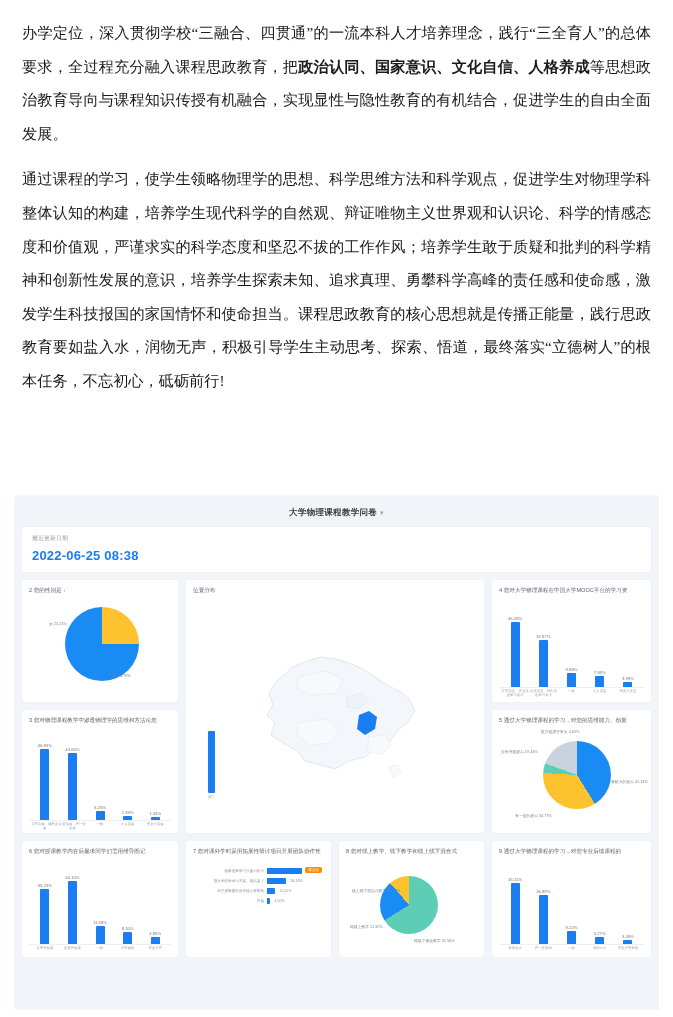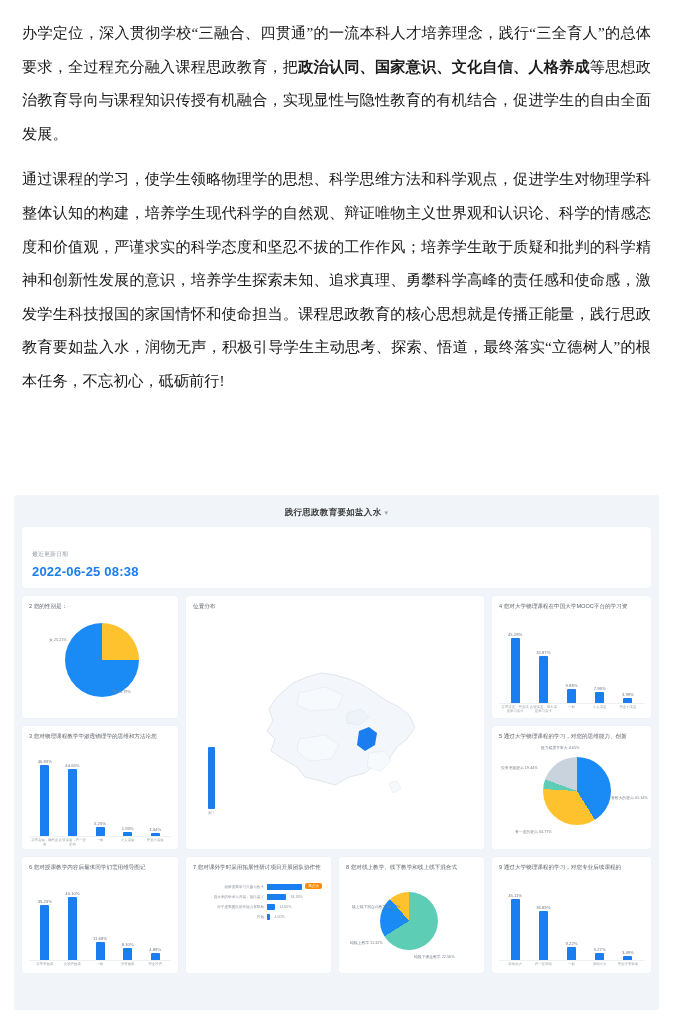--- a/index.html
+++ b/index.html
@@ -44,21 +44,21 @@
     padding: 4px 0 8px 0;
     letter-spacing: .3px;
   }
   .dash-title .tri { color:#9aa3ad; font-size:7px; margin-left:3px; }
 
   .stat-row { display:flex; gap: 8px; margin-bottom: 8px; }
   .stat-card {
     flex: 1;
     background:#fff;
     border-radius: 3px;
-    padding: 23px 10px 9px 10px;
+    padding: 7px 10px 9px 10px;
     box-shadow: 0 0 1px rgba(0,0,0,.08);
   }
   .stat-label { font-size: 6px; color:#9aa1a9; margin-bottom: 5px; }
   .stat-value { font-size: 13px; font-weight: bold; color:#1a7ef0; letter-spacing:.2px; }
   .stat-value .eye { font-size: 9px; color:#2f8ff5; margin-left:4px; }
 
   .grid { display:flex; gap: 8px; }
   .col { display:flex; flex-direction:column; gap: 8px; }
   .col-left { width: 160px; }
   .col-mid { width: 298px; }
@@ -118,21 +118,21 @@
 <div class="page">
 
   <div class="article">
     <p><span>办学定位，深入贯彻学校“三融合、四贯通”的一流本科人才培养理念，践行“三全育人”的总体要求，全过程充分融入课程思政教育，把</span><span class="bold">政治认同、国家意识、文化自信、人格养成</span><span>等思想政治教育导向与课程知识传授有机融合，实现显性与隐性教育的有机结合，促进学生的自由全面发展。</span></p>
     <p>通过课程的学习，使学生领略物理学的思想、科学思维方法和科学观点，促进学生对物理学科整体认知的构建，培养学生现代科学的自然观、辩证唯物主义世界观和认识论、科学的情感态度和价值观，严谨求实的科学态度和坚忍不拔的工作作风；培养学生敢于质疑和批判的科学精神和创新性发展的意识，培养学生探索未知、追求真理、勇攀科学高峰的责任感和使命感，激发学生科技报国的家国情怀和使命担当。课程思政教育的核心思想就是传播正能量，践行思政教育要如盐入水，润物无声，积极引导学生主动思考、探索、悟道，最终落实“立德树人”的根本任务，不忘初心，砥砺前行!</p>
   </div>
 
   <div class="dashboard">
 
     <div class="dash-title">
-      <span>践行思政教育要如盐入水</span><span class="tri">▾</span>
+      <span>大学物理课程教学问卷</span><span class="tri">▾</span>
     </div>
 
     <div class="stat-row">
       <div class="stat-card">
         <div class="stat-label">最近更新日期</div>
         <div class="stat-value">2022-06-25 08:38</div>
       </div>
     </div>
 
     <div class="grid">

